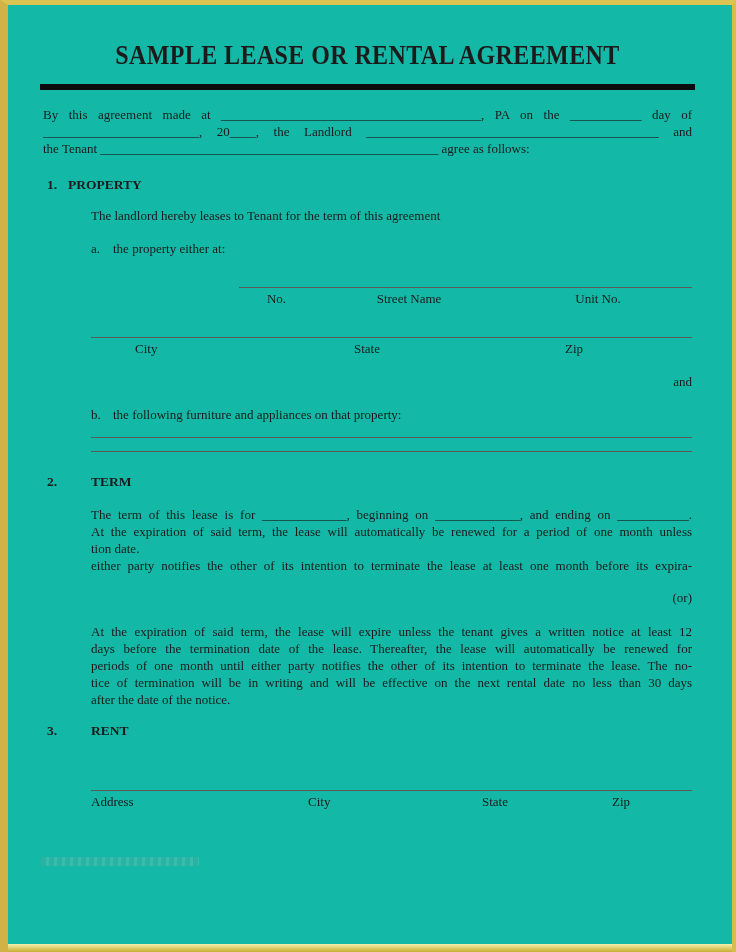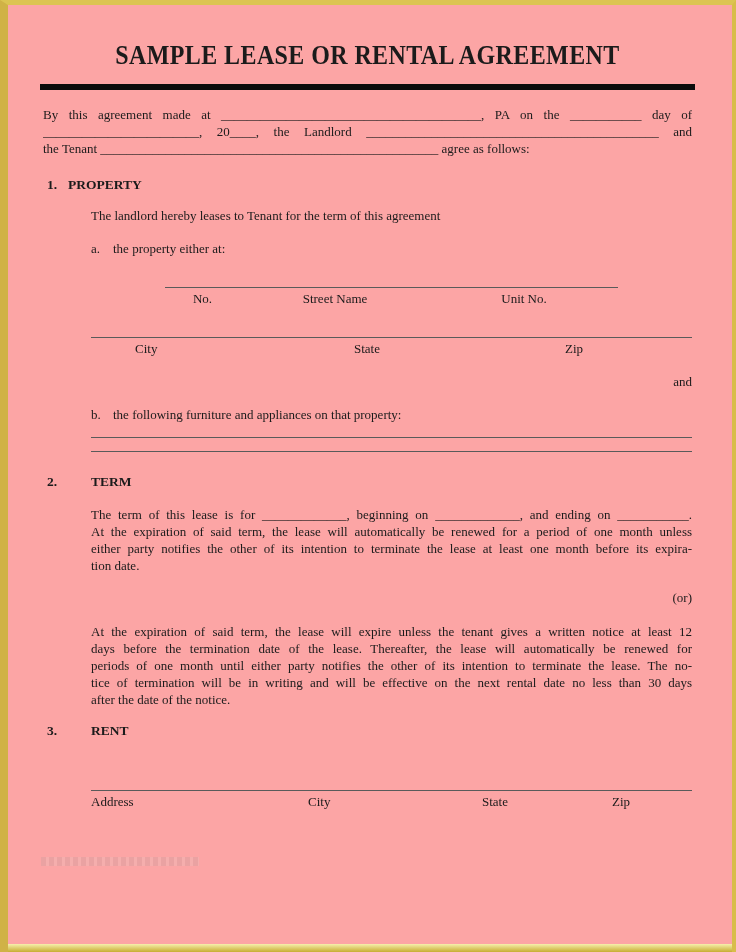--- a/index.html
+++ b/index.html
@@ -1,18 +1,18 @@
 <!DOCTYPE html>
 <html><head>
 <meta charset="utf-8">
 <style>
   html,body{margin:0;padding:0;background:#e9e9e9;}
   .page{
     width:736px;height:952px;box-sizing:border-box;position:relative;
-    background:#fca5a5;color:#1b1b1b;
+    background:#14b8a6;color:#1b1b1b;
     border-style:solid;border-width:5px 4px 0 8px;
     border-color:#dcc452 #d8bd4a #c9b13a #d0b246;
     font-family:"Liberation Serif","DejaVu Serif",serif;
     overflow:hidden;
   }
   .bottom-band{position:absolute;left:0;right:0;bottom:0;height:8px;
     background:linear-gradient(#f6efac,#c7ad33);}
   .content{padding:0 40px 0 35px;}
   .title{
     margin:33px 0 0;font-size:24px;line-height:34px;font-weight:bold;
@@ -23,21 +23,21 @@
   .just{text-align:justify;text-align-last:justify;white-space:nowrap;overflow:hidden;}
   .intro{margin-top:16px;}
   .sec-head{display:flex;margin-top:19px;padding-left:4px;font-weight:bold;
     font-size:13.5px;line-height:17px;}
   .sec-head.mt21{margin-top:21px;} .sec-head.mt14{margin-top:14px;}
   .sec-num-sm{width:21px;} .sec-num-lg{width:44px;}
   .ind{margin-left:48px;}
   .mt16{margin-top:16px;} .mt14{margin-top:14px;} .mt17{margin-top:17px;}
   .item{display:flex;margin-top:16px;margin-left:48px;font-size:13px;line-height:17px;}
   .item-marker{width:22px;}
-  .row1{display:flex;justify-content:center;margin-left:48px;width:601px;
+  .row1{display:flex;justify-content:flex-end;margin-left:48px;width:601px;
     margin-top:30px;font-size:13px;}
   .field{border-top:1px solid #5a5a5a;text-align:center;padding-top:3px;line-height:15px;}
   .f-no{width:75px;} .f-street{width:190px;} .f-unit{width:188px;}
   .fullrow{position:relative;margin-left:48px;width:601px;border-top:1px solid #5a5a5a;
     height:21px;margin-top:31px;font-size:13px;text-decoration:underline;}
   .fullrow span{position:absolute;top:3px;line-height:15px;}
   .row2 .p0{left:44px;} .row2 .p1{left:263px;} .row2 .p2{left:474px;}
   .rentrow{margin-top:51px;}
   .rentrow .p0{left:0;} .rentrow .p1{left:217px;} .rentrow .p2{left:391px;} .rentrow .p3{left:521px;}
   .center-word{margin-top:14px;text-align:right;padding-left:40px;font-size:13px;line-height:17px;}
@@ -103,22 +103,22 @@
     <div class="bline bl2"></div>
 
     <div class="sec-head mt21">
       <span class="sec-num-lg">2.</span>
       <span>TERM</span>
     </div>
 
     <div class="ind mt16">
       <div class="bodyline just">The term of this lease is for _____________, beginning on _____________, and ending on ___________.</div>
       <div class="bodyline just">At the expiration of said term, the lease will automatically be renewed for a period of one month unless</div>
+      <div class="bodyline">tion date.</div>
       <div class="bodyline just">either party notifies the other of its intention to terminate the lease at least one month before its expira-</div>
-      <div class="bodyline">tion date.</div>
     </div>
 
     <div class="center-word or">(or)</div>
 
     <div class="ind mt17">
       <div class="bodyline just">At the expiration of said term, the lease will expire unless the tenant gives a written notice at least 12</div>
       <div class="bodyline just">days before the termination date of the lease.  Thereafter, the lease will automatically be renewed for</div>
       <div class="bodyline just">periods of one month until either party notifies the other of its intention to terminate the lease.  The no-</div>
       <div class="bodyline just">tice of termination will be in writing and will be effective on the next rental date no less than 30 days</div>
       <div class="bodyline">after the date of the notice.</div>

